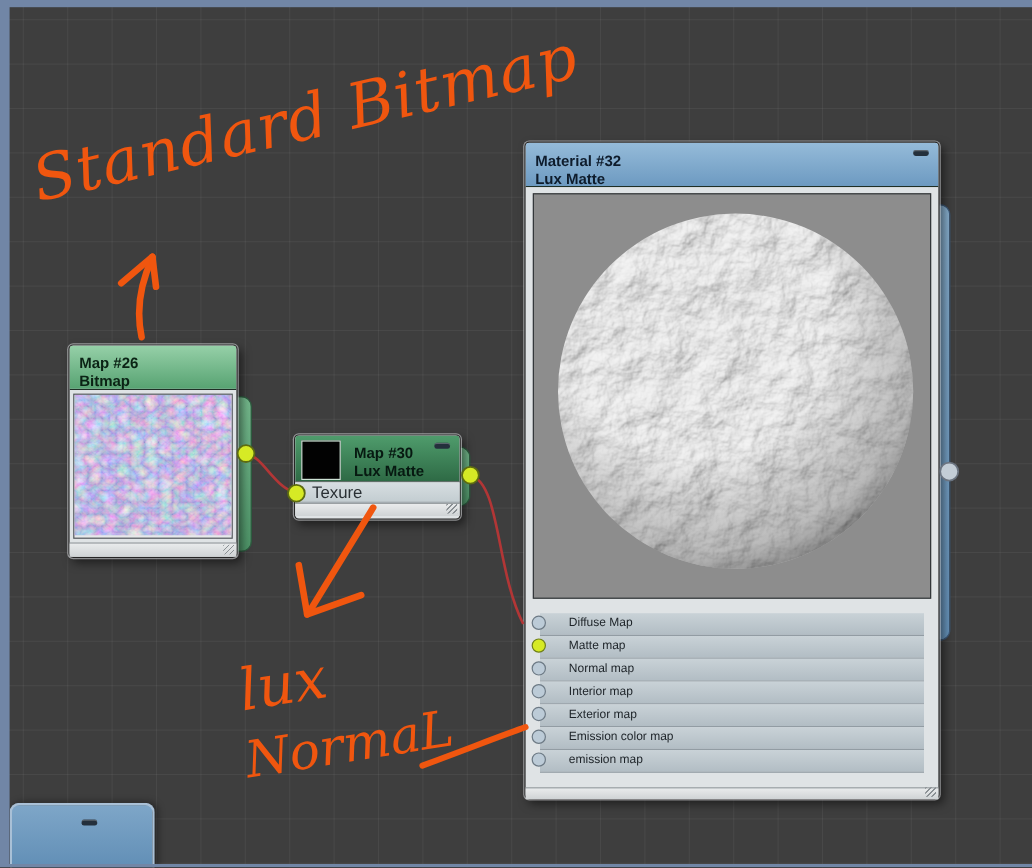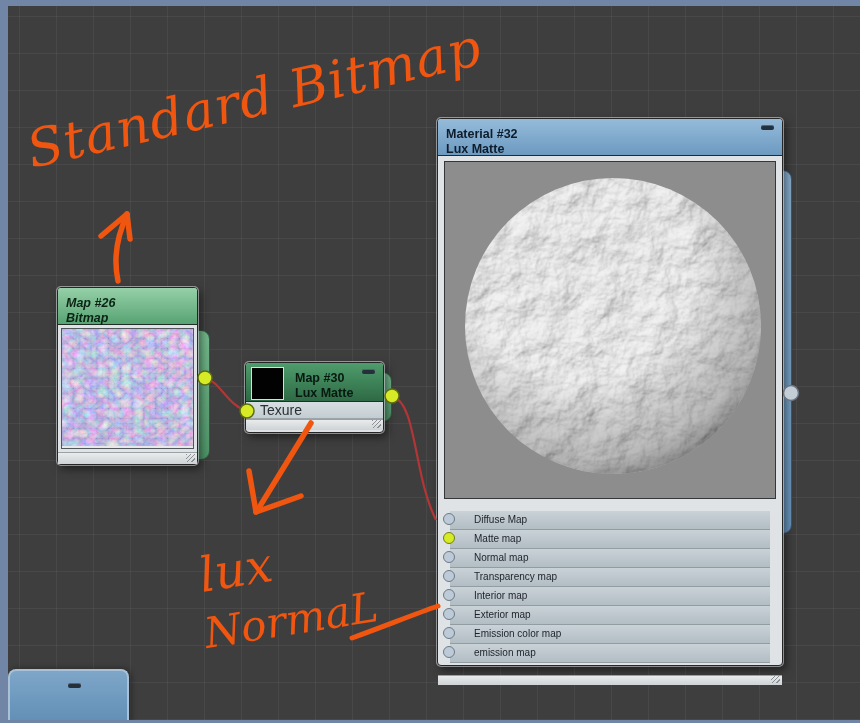--- a/index.html
+++ b/index.html
@@ -27,21 +27,21 @@
   .resize-glyph{position:absolute;right:2px;bottom:2px;width:9px;height:8px;
     background:repeating-linear-gradient(135deg,#8a9094 0 1px,transparent 1px 3px);}
 
   
   .side-tab{position:absolute;border-radius:9px;z-index:5;}
   .side-tab.green{background:linear-gradient(#74b88c,#4e9468);border:1px solid #2e5c40;}
   .side-tab.blue{background:linear-gradient(#87aecd,#6693bb);border:1px solid #3c5776;}
 
   
   #map26{left:57px;top:287px;width:139px;height:176px;}
-  #map26 .node-header{height:37px;background:linear-gradient(#96d0a8,#57a372);border-radius:3px 3px 0 0;color:#0b2315;font-style:italic;}
+  #map26 .node-header{height:37px;background:linear-gradient(#96d0a8,#57a372);border-radius:3px 3px 0 0;color:#0b2315;}
   #map26 .preview{margin:3px;height:119px;background:#e6e8e9;border:1px solid #50565a;overflow:hidden;}
   #map26 .footer{height:11px;margin-top:0;}
   #tab26{left:168px;top:330px;width:40px;height:128px;}
 
   
   #map27{left:245px;top:362px;width:137px;height:69px;}
   #map27 .node-header{height:39px;background:linear-gradient(#4f9c6c,#2e6a45);border-radius:3px 3px 0 0;color:#randomize;}
   #map27 .node-header{color:#071911;}
   #map27 .thumb{position:absolute;left:5px;top:4px;width:31px;height:31px;background:#020202;border:1px solid #cfe3d6;}
   #map27 .titles{margin-left:41px;}
@@ -141,21 +141,20 @@
           </radialGradient>
         </defs>
         <circle cx="168" cy="164" r="148" fill="#cccccc" filter="url(#rockF)"></circle>
         <circle cx="168" cy="164" r="148" fill="url(#shade)"></circle>
       </svg>
     </div>
     <div class="slots">
       <div class="mslot"><span class="in-dot"></span><span>Diffuse Map</span></div>
       <div class="mslot connected"><span class="in-dot"></span><span>Matte map</span></div>
       <div class="mslot"><span class="in-dot"></span><span>Normal map</span></div>
-      <div class="mslot"><span class="in-dot"></span><span>Transparency map</span></div>
       <div class="mslot"><span class="in-dot"></span><span>Interior map</span></div>
       <div class="mslot"><span class="in-dot"></span><span>Exterior map</span></div>
       <div class="mslot"><span class="in-dot"></span><span>Emission color map</span></div>
       <div class="mslot"><span class="in-dot"></span><span>emission map</span></div>
     </div>
     <div class="footer">
       <div class="resize-glyph"></div>
     </div>
   </div>
 

